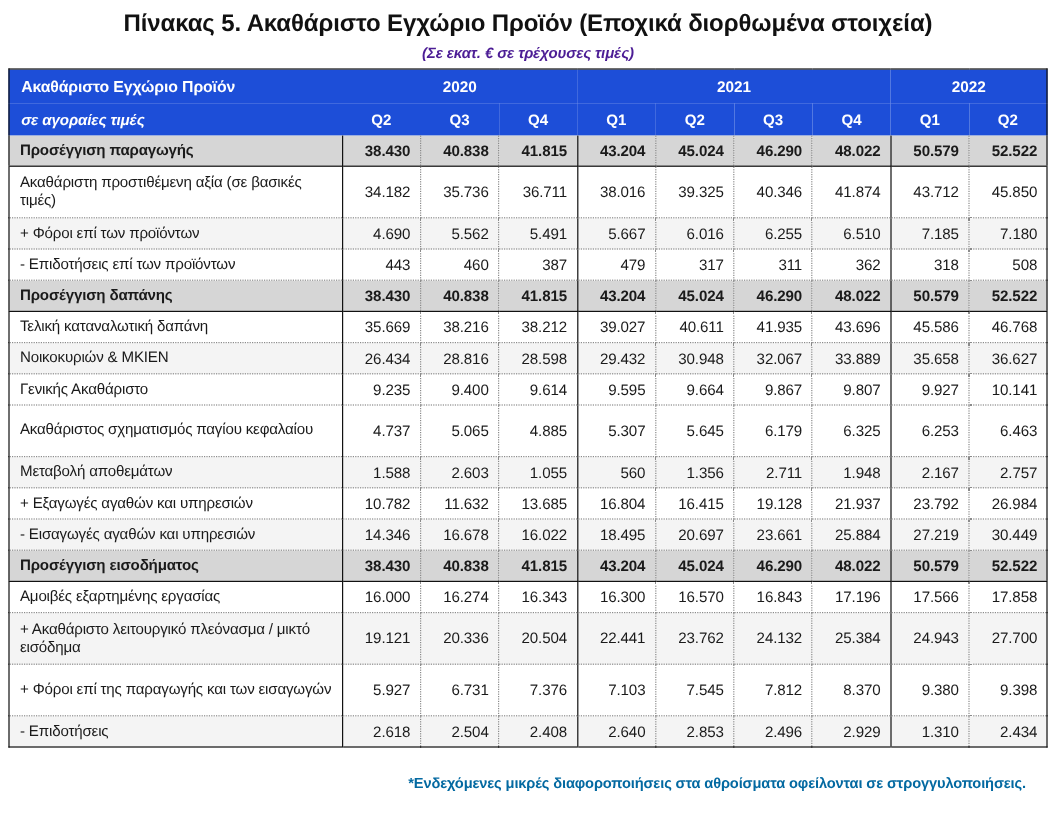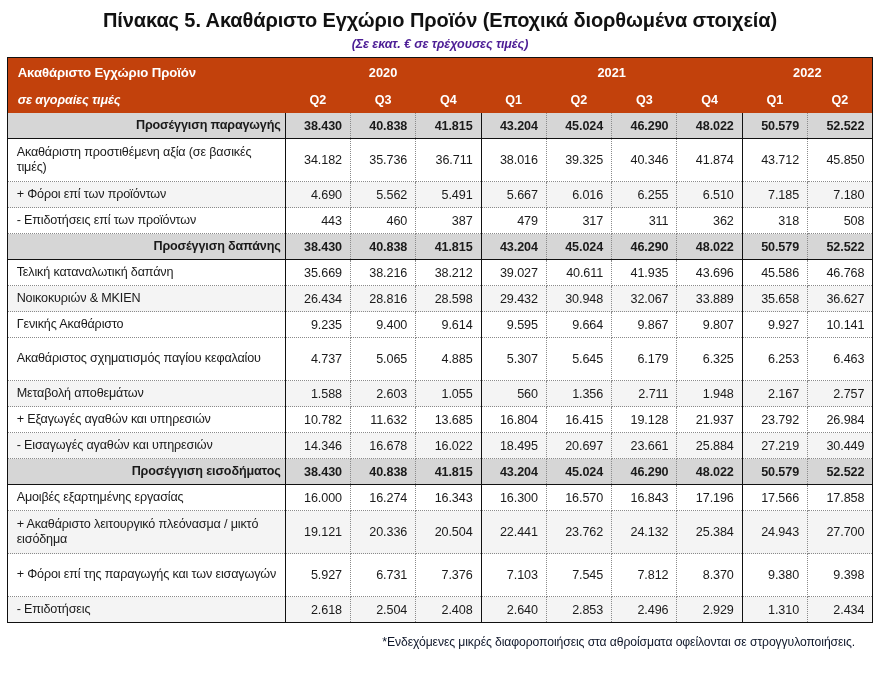--- a/index.html
+++ b/index.html
@@ -40,21 +40,21 @@
     margin:0 auto;
     table-layout:fixed;
     font-size:12.4px;
     border:1.4px solid #111;
   }
   table.gdp col.lbl{width:278px;}
   table.gdp col.num{width:65.3px;}
 
   
   thead td,thead th{
-    background:#c2410c;
+    background:#1d4ed8;
     color:#ffffff;
     border:none;
     padding:0;
   }
   thead tr.r1 td{height:28px;vertical-align:middle;}
   thead tr.r2 td{height:27px;vertical-align:middle;}
   .hdr-title{
     font-size:13.2px;
     font-weight:bold;
     padding-left:10px;
@@ -102,44 +102,44 @@
     padding-right:8px;
     font-size:12.6px;
     letter-spacing:-0.1px;
     border-right:1px dotted #8a8a8a;
   }
   tbody td.num.grpend{border-right:1.4px solid #111;}
   tbody td.num.last{border-right:none;}
 
   
   tr.section td{background:#d6d6d6;border-bottom:1.4px solid #111;}
-  tr.section td.lbl{font-weight:bold;text-align:right;}
+  tr.section td.lbl{font-weight:bold;}
   tr.section td.num{font-weight:bold;}
 
   
   tr.tint td{background:#f4f4f4;}
 
   
   tr.tall td{height:42px;}
 
   
   .ind1{padding-left:18px;}
   .ind2{padding-left:40px;}
 
   
   tr.lastrow td{border-bottom:none;}
 
   
   .footnote{
     width:866px;
-    margin:5px auto;
+    margin:16px auto;
     text-align:right;
     font-size:12.2px;
-    font-weight:normal;
-    color:#0f172a;
+    font-weight:bold;
+    color:#0369a1;
     padding-top:7px;
     padding-right:18px;
     box-sizing:border-box;
     letter-spacing:-0.1px;
   }
 </style>
 </head>
 <body>
 
 <div class="page">

